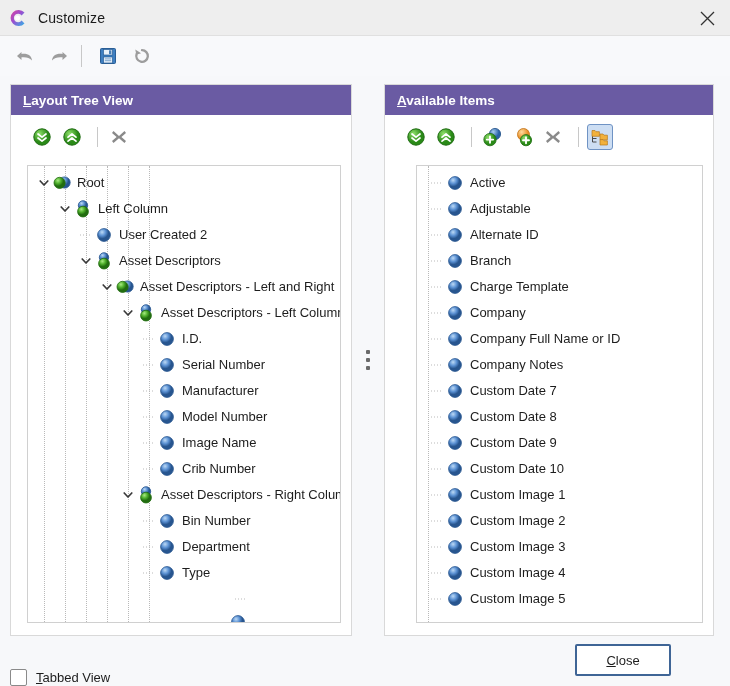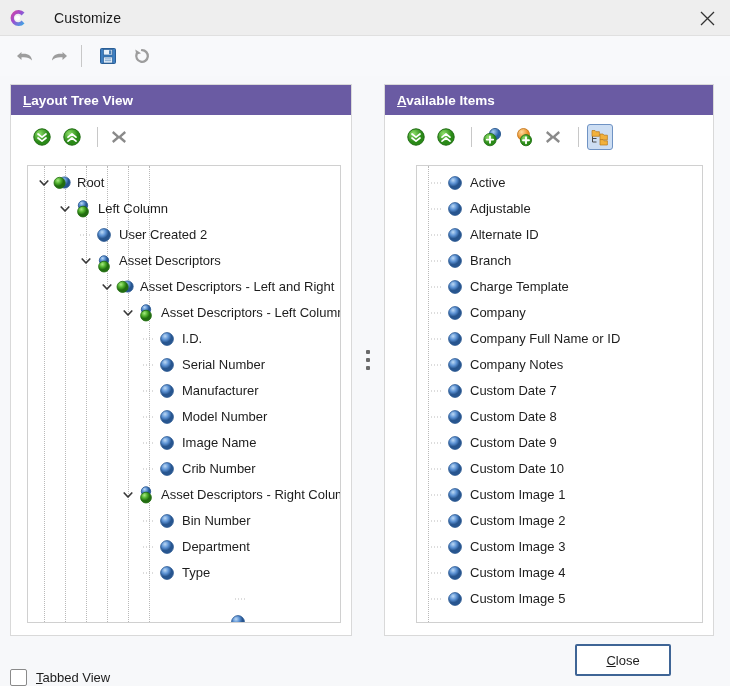--- a/index.html
+++ b/index.html
@@ -14,21 +14,21 @@
   }
 
   
   #titlebar{
     position:absolute; left:0; top:0; width:730px; height:36px;
     background:#eeeeee; border-bottom:1px solid #e0e0e0;
     display:flex; align-items:center;
   }
   #app-icon{ width:20px; height:20px; margin-left:8px; flex:0 0 auto; }
   #title-text{
-    margin-left:26px; font-size:14px; color:#1a1a1a;
+    margin-left:10px; font-size:14px; color:#1a1a1a;
     letter-spacing:.1px;
   }
   #close-x{
     position:absolute; right:0; top:0; width:46px; height:36px;
     display:flex; align-items:center; justify-content:center;
     cursor:pointer;
   }
   #close-x svg{ display:block; }
 
   
@@ -323,21 +323,21 @@
                 <radialGradient id="gblue-sphere-icon" cx="35%" cy="28%">
                   <stop offset="0%" stop-color="#a9ea84"></stop>
                   <stop offset="55%" stop-color="#4fb02c"></stop>
                   <stop offset="100%" stop-color="#226d10"></stop>
                 </radialGradient>
               </defs>
               <circle cx="10" cy="10" r="6.4" fill="url(#bblue-sphere-icon)" stroke="#27558f" stroke-width="0.8"></circle>
             </svg></span>
           <span class="lbl">User Created 2</span>
         </div>
-        <div class="tnode" style="padding-left: 50px; align-items: flex-end;">
+        <div class="tnode" style="padding-left: 50px;">
           <span class="exp">
             <svg width="12" height="12" viewBox="0 0 12 12">
               <path d="M2.2 4 L6 8 L9.8 4" stroke="#3a3a3a" stroke-width="1.7" fill="none" stroke-linecap="round" stroke-linejoin="round"></path>
             </svg>
           </span>
           <span class="ico"><svg width="20" height="20" viewBox="0 0 20 20">
               <defs>
                 <radialGradient id="bstack-green-blue-icon" cx="35%" cy="28%">
                   <stop offset="0%" stop-color="#bcd9f5"></stop>
                   <stop offset="55%" stop-color="#5c92d4"></stop>

